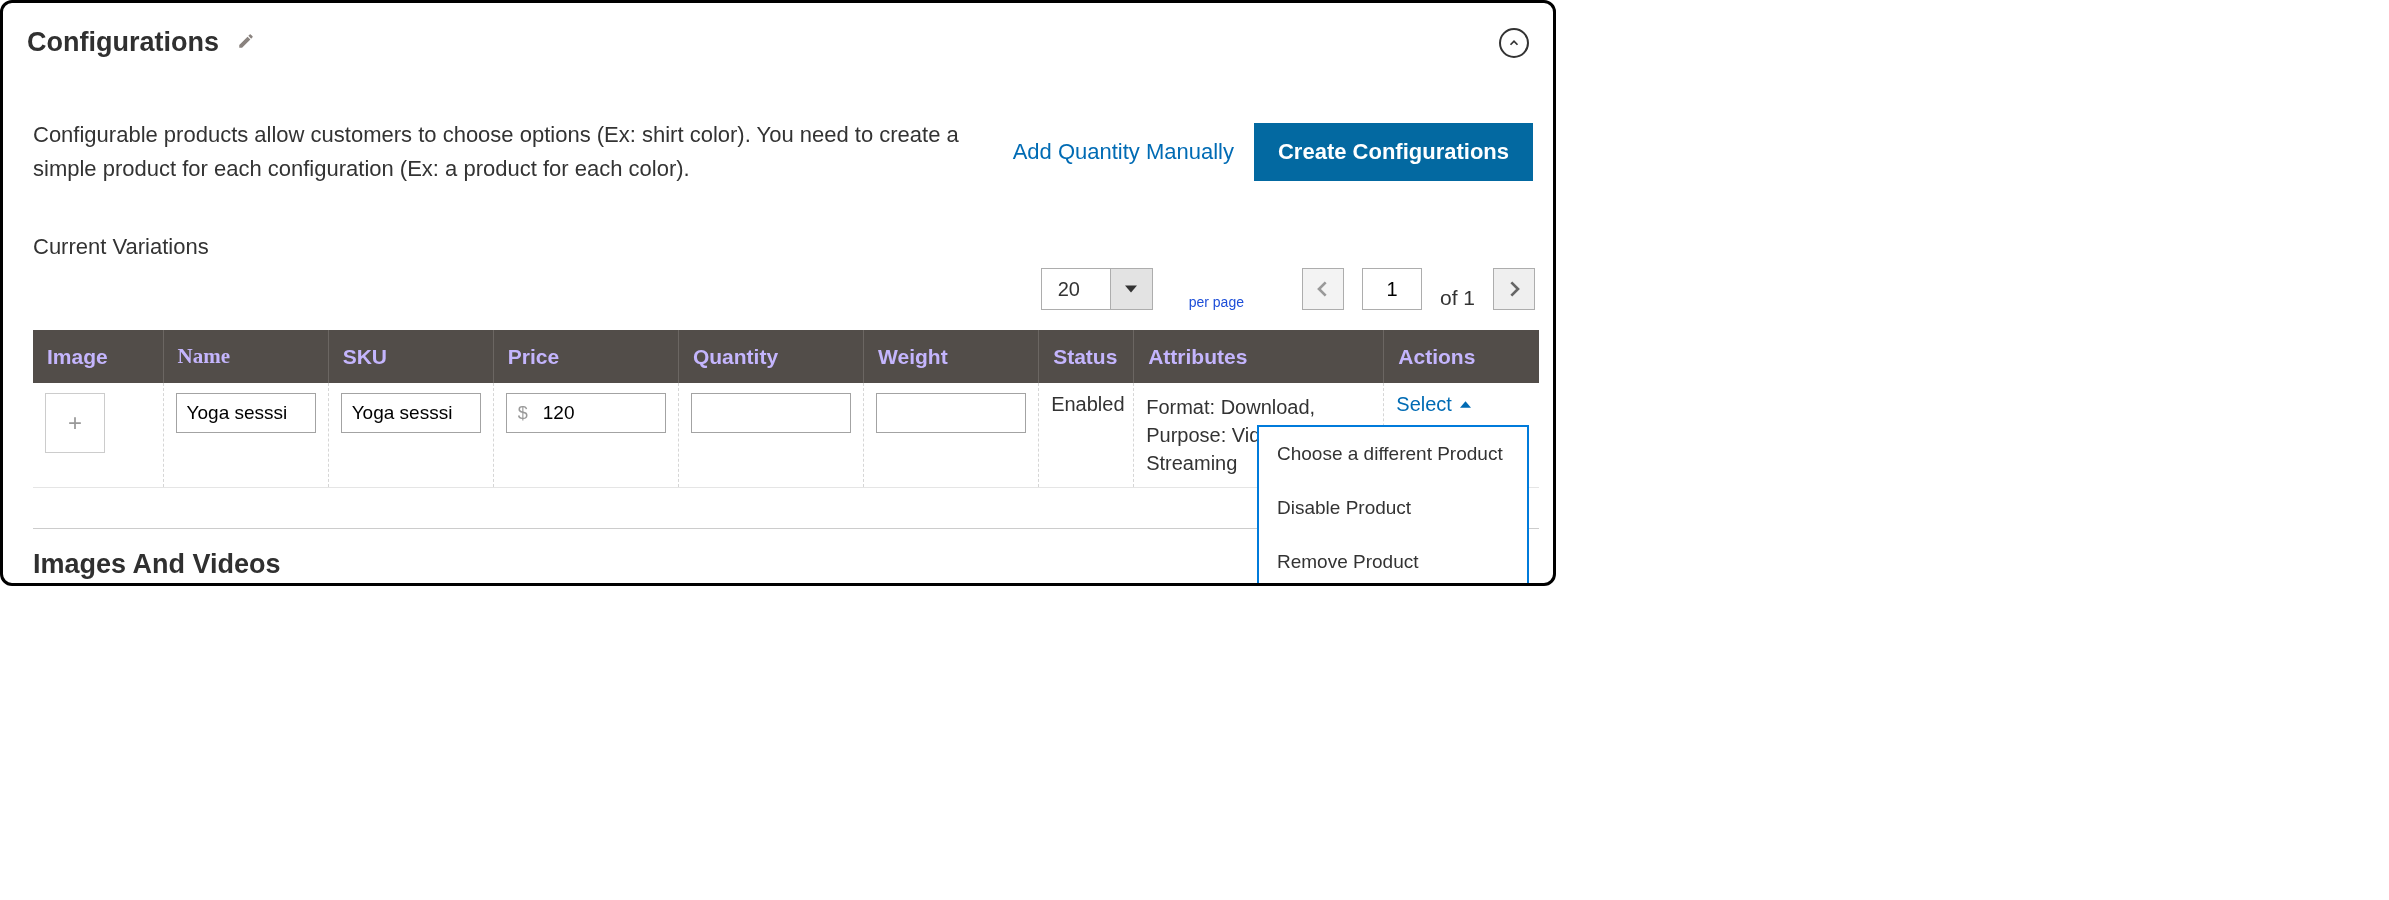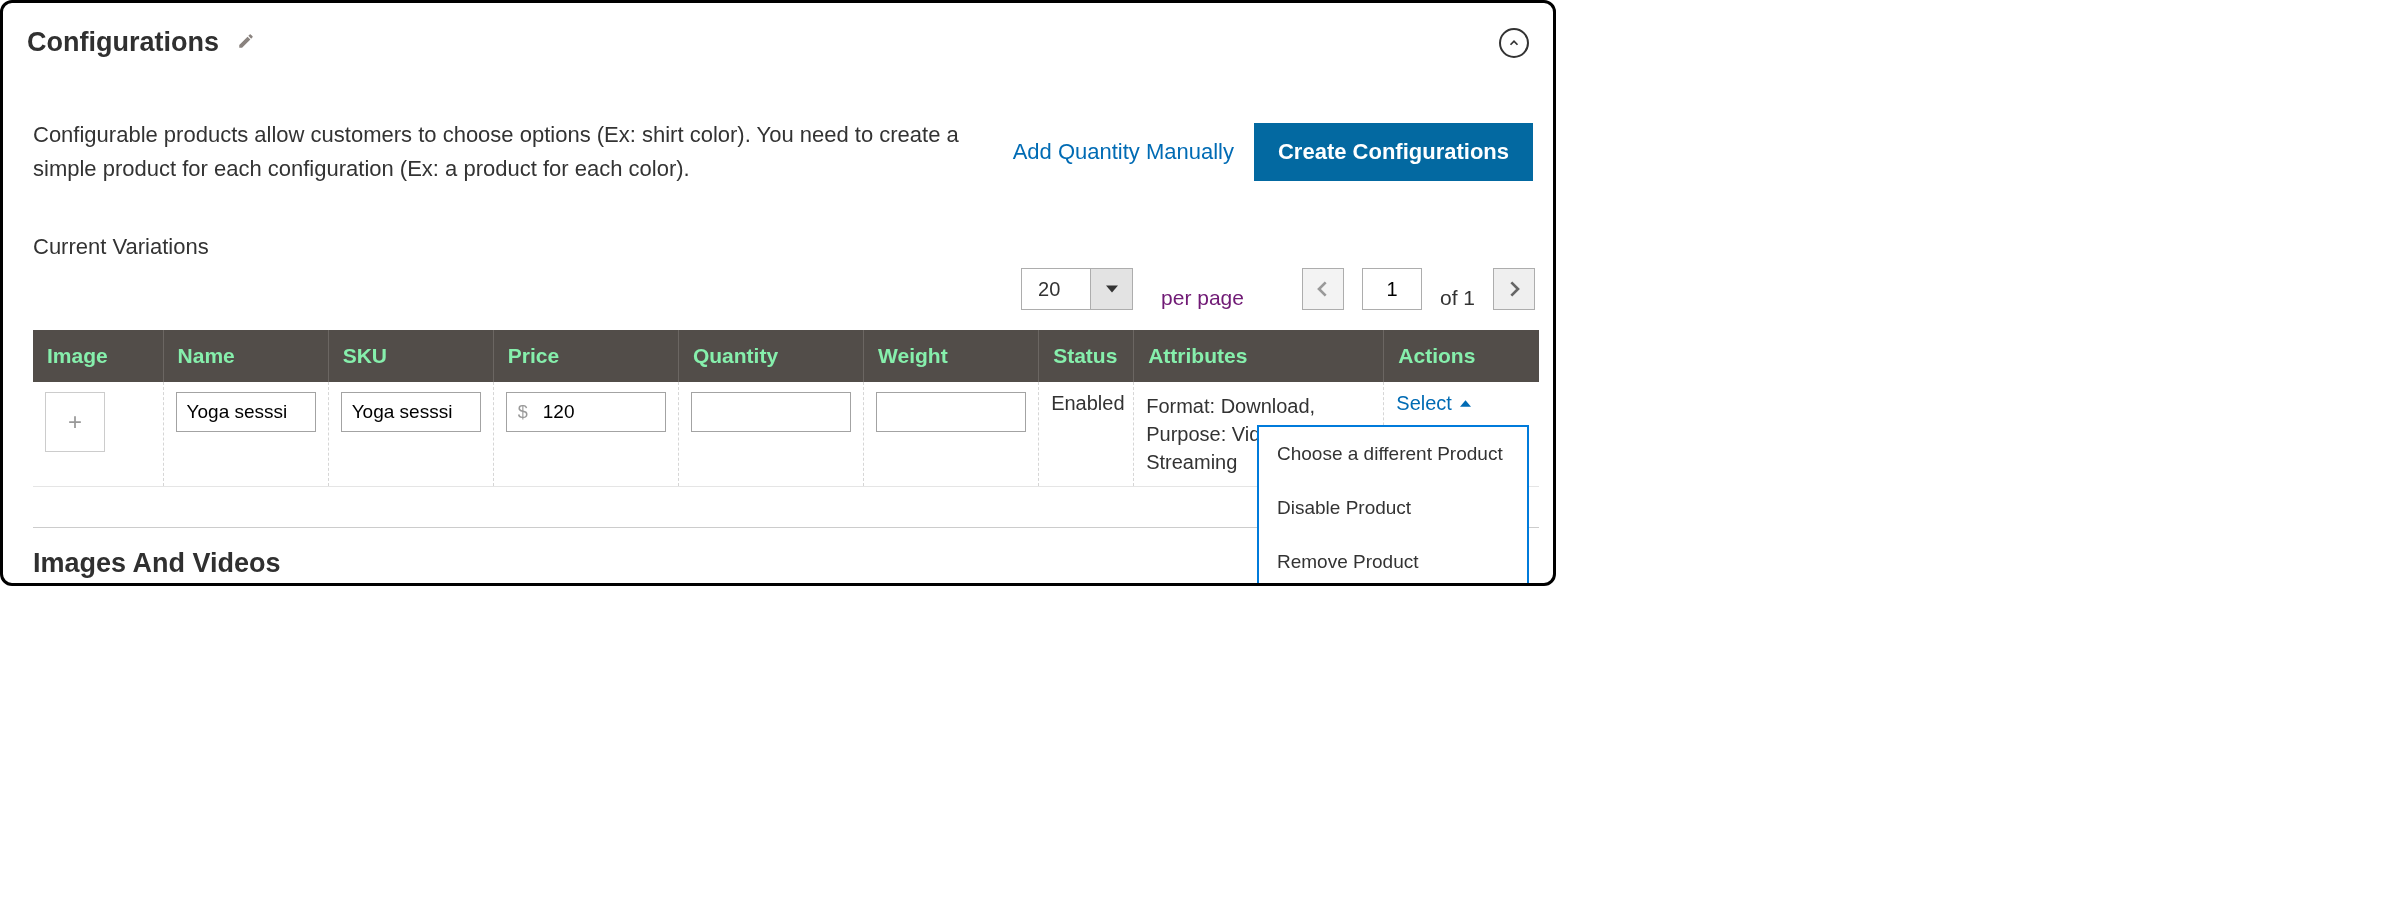--- a/index.html
+++ b/index.html
@@ -131,23 +131,23 @@
       display: flex;
       align-items: center;
       justify-content: center;
       cursor: pointer;
     }
     .per-page-toggle svg {
       width: 12px;
       height: 12px;
     }
     .per-page-label {
-      font-size: 21px;
-      color: #701a75;
-      margin-left: 10px;
+      font-size: 14px;
+      color: #1d4ed8;
+      margin-left: 18px;
       margin-right: 40px;
     }
     .page-nav-btn {
       width: 42px;
       height: 42px;
       border: 1px solid #adadad;
       background: #efefef;
       display: flex;
       align-items: center;
       justify-content: center;
@@ -171,21 +171,21 @@
     .page-of {
       font-size: 21px;
     }
     table.variations {
       width: 100%;
       border-collapse: collapse;
       table-layout: fixed;
     }
     table.variations thead th {
       background: #524d49;
-      color: #86efac;
+      color: #c4b5fd;
       font-size: 21px;
       font-weight: 600;
       text-align: left;
       padding: 14px 14px;
       border-right: 1px solid #6b6662;
     }
     table.variations thead th:last-child {
       border-right: none;
     }
     table.variations tbody tr {
@@ -194,21 +194,21 @@
     table.variations tbody td {
       padding: 10px 12px;
       vertical-align: top;
       font-size: 20px;
       border-right: 1px dashed #d6d6d6;
     }
     table.variations tbody td:last-child {
       border-right: none;
     }
     .col-image { width: 130px; }
-    .col-name { width: 165px; }
+    .col-name { width: 165px; font-family: Liberation Serif, serif; }
     .col-sku { width: 165px; }
     .col-price { width: 185px; }
     .col-qty { width: 185px; }
     .col-weight { width: 175px; }
     .col-status { width: 95px; }
     .col-attrs { width: 250px; }
     .col-actions { width: 155px; }
     .img-upload-btn {
       width: 60px;
       height: 60px;

